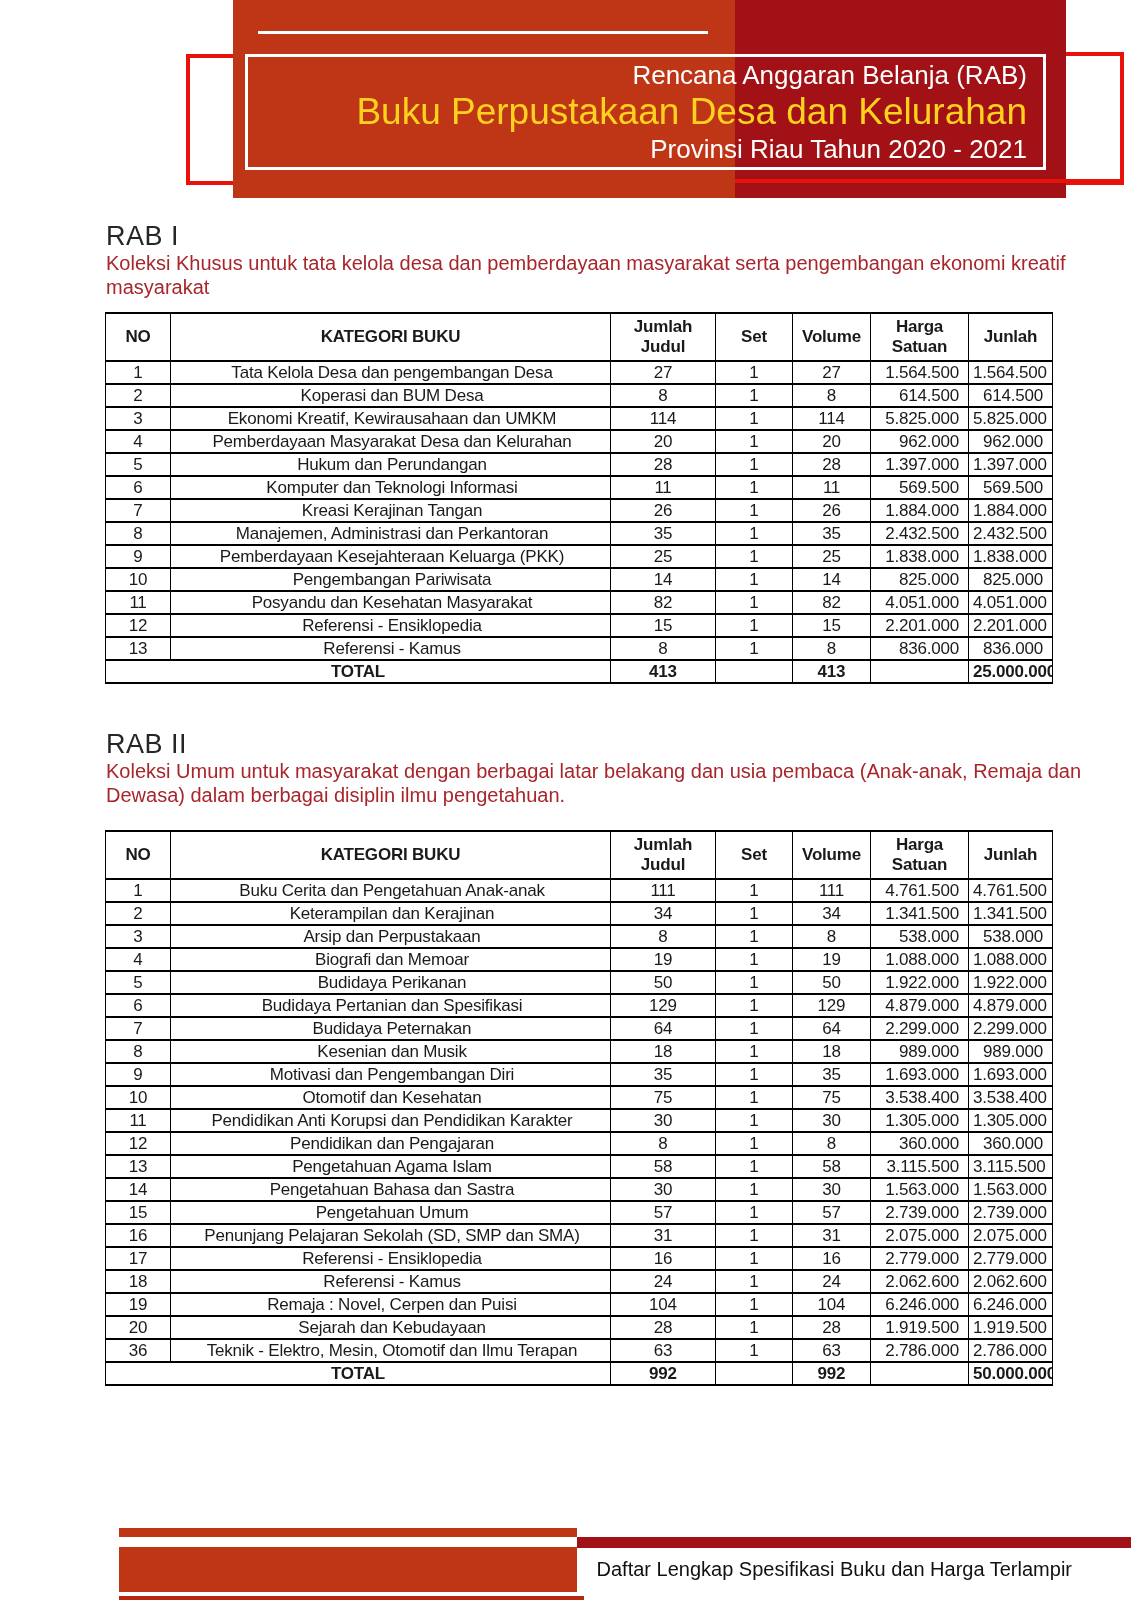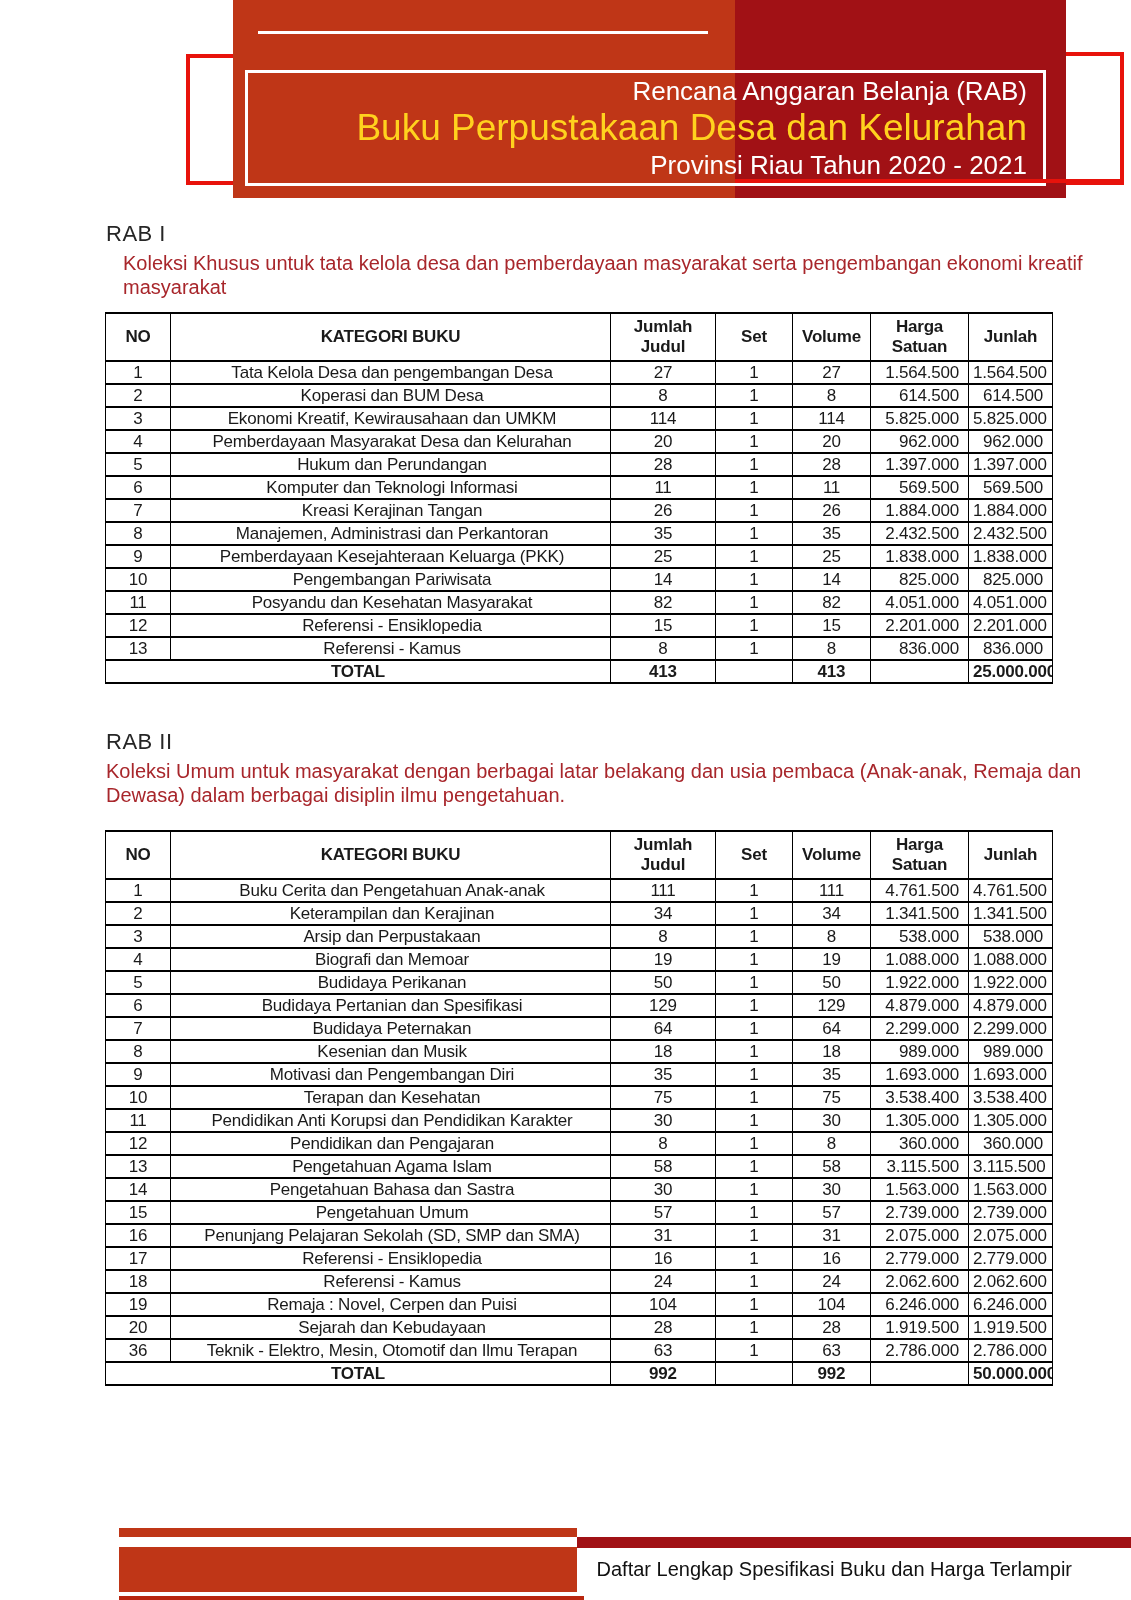--- a/index.html
+++ b/index.html
@@ -31,41 +31,40 @@
   #banner-topline {
     position: absolute; left: 25px; top: 31px; width: 450px; height: 3px;
     background: #ffffff;
   }
   #banner-box {
     position: absolute;
     left: 12px; top: 54px; width: 801px; height: 116px;
     border: 3px solid #ffffff;
     text-align: right;
     padding: 3px 16px 0 0;
-    margin-top: 16px;
   }
   .banner-line1 { font-size: 26px; line-height: 31px; color: #ffffff; }
   .banner-line2 { font-size: 37px; line-height: 42px; color: #ffd21e; }
   .banner-line3 { font-size: 26px; line-height: 32px; color: #ffffff; }
   #banner-redline {
     position: absolute; left: 735px; top: 179px; width: 389px; height: 4px;
     background: #e8120b; z-index: 3;
   }
 
   
   .section-title {
     position: absolute; left: 106px;
-    font-size: 22px; color: #262626; letter-spacing: 0.5px;
+    font-size: 27px; color: #262626; letter-spacing: 0.5px;
   }
   .section-subtitle {
     position: absolute; left: 106px;
     font-size: 20px; line-height: 24px; color: #a8262b;
   }
   #rab1-title { top: 221px; }
-  #rab1-subtitle { top: 251px; width: 960px; margin-left: 17px; }
+  #rab1-subtitle { top: 251px; width: 960px; }
   #rab2-title { top: 729px; }
   #rab2-subtitle { top: 759px; width: 985px; }
 
   
   table.rab {
     position: absolute; left: 105px; width: 947px;
     border-collapse: collapse;
     table-layout: fixed;
     font-size: 17px;
     letter-spacing: -0.2px;
@@ -376,21 +375,21 @@
         <td class="c-no">9</td>
         <td class="c-kategori">Motivasi dan Pengembangan Diri</td>
         <td class="c-jumlah_judul">35</td>
         <td class="c-set">1</td>
         <td class="c-volume">35</td>
         <td class="c-harga_satuan">1.693.000</td>
         <td class="c-junlah">1.693.000</td>
       </tr>
       <tr>
         <td class="c-no">10</td>
-        <td class="c-kategori">Terapan dan Kesehatan</td>
+        <td class="c-kategori">Otomotif dan Kesehatan</td>
         <td class="c-jumlah_judul">75</td>
         <td class="c-set">1</td>
         <td class="c-volume">75</td>
         <td class="c-harga_satuan">3.538.400</td>
         <td class="c-junlah">3.538.400</td>
       </tr>
       <tr>
         <td class="c-no">11</td>
         <td class="c-kategori">Pendidikan Anti Korupsi dan Pendidikan Karakter</td>
         <td class="c-jumlah_judul">30</td>

